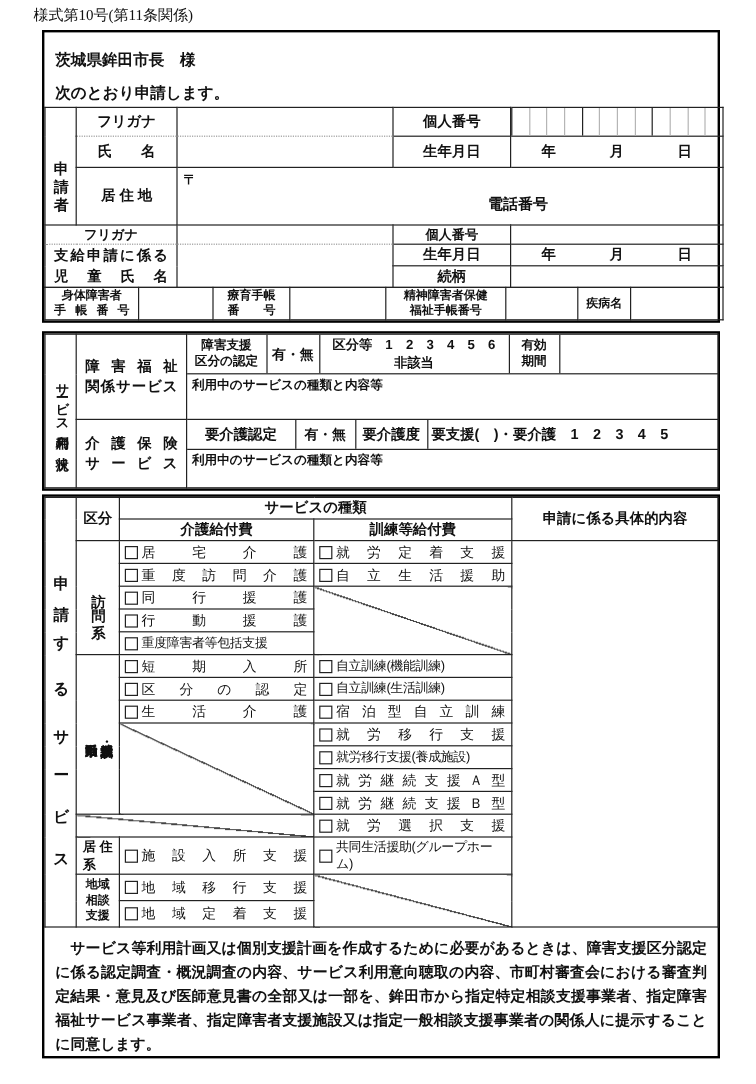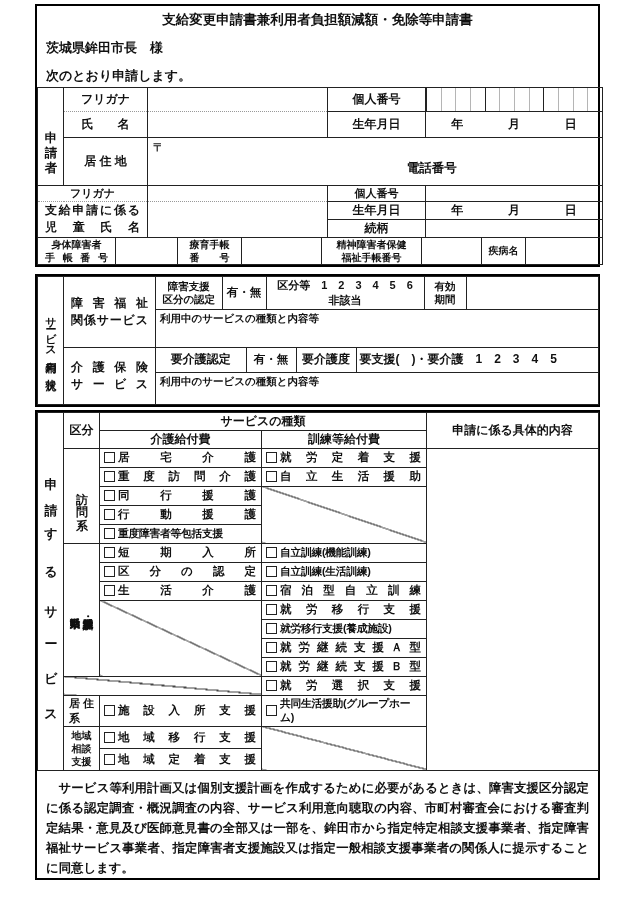--- a/index.html
+++ b/index.html
@@ -29,41 +29,41 @@
   .grid span:first-child{border-left:none;}
   .grid span.g4{border-left:1px solid #222;}
   .addr{position:relative;height:46px;}
   .postal{position:absolute;top:2px;left:5px;font-size:11px;}
   .phone{position:absolute;bottom:8px;left:57%;font-size:12.5px;}
   .mt-1{margin-top:-1px;}
   .sub td{height:100%;}
   .inuse{vertical-align:top;font-size:10.5px;font-weight:bold;padding:2px 4px;}
   .opt{display:flex;align-items:center;padding:0 5px 0 4px;}
   .cb{width:9px;height:9px;border:1.5px solid #222;flex:none;margin-right:3px;background:#fff;}
-  .lbl{flex:1;font-size:11.5px;font-weight:bold;}
+  .lbl{flex:1;font-size:11.5px;font-weight:normal;}
   .spread{text-align:justify;text-align-last:justify;}
   .compact{font-size:10.8px;letter-spacing:-0.3px;}
   .diag{background:linear-gradient(to right top,transparent calc(50% - 0.6px),#444 calc(50% - 0.6px),#444 calc(50% + 0.6px),transparent calc(50% + 0.6px));}
   .consent{font-size:12.4px;font-weight:bold;line-height:20px;text-align:justify;padding:7px 9px 0 9px;}
   .vlabel-a{letter-spacing:15px;font-size:12.5px;padding-top:15px;}
   .vlabel-b{letter-spacing:1.5px;font-size:11px;}
   .vlabel-c{letter-spacing:25px;font-size:13px;padding-top:25px;}
   .vlabel-visit{letter-spacing:13px;font-size:12px;padding-top:13px;}
   .vday{writing-mode:vertical-rl;text-orientation:mixed;font-size:10.5px;line-height:13px;text-align:center;padding:0;}
   .vday span{display:block;}
 </style>
 </head>
 <body>
 
 <div class="page">
 
+  <div class="formno">様式第10号(第11条関係)</div>
 
   <div class="box">
     <div class="titles">
-      <div>支給変更申請書兼利用者負担額減額・免除等申請書</div>
     </div>
     <div class="addressee">茨城県鉾田市長　様</div>
     <div class="introrow">
       <span>次のとおり申請します。</span>
     </div>
 
     <table>
       <colgroup>
           <col style="width:26px">
           <col style="width:84px">

